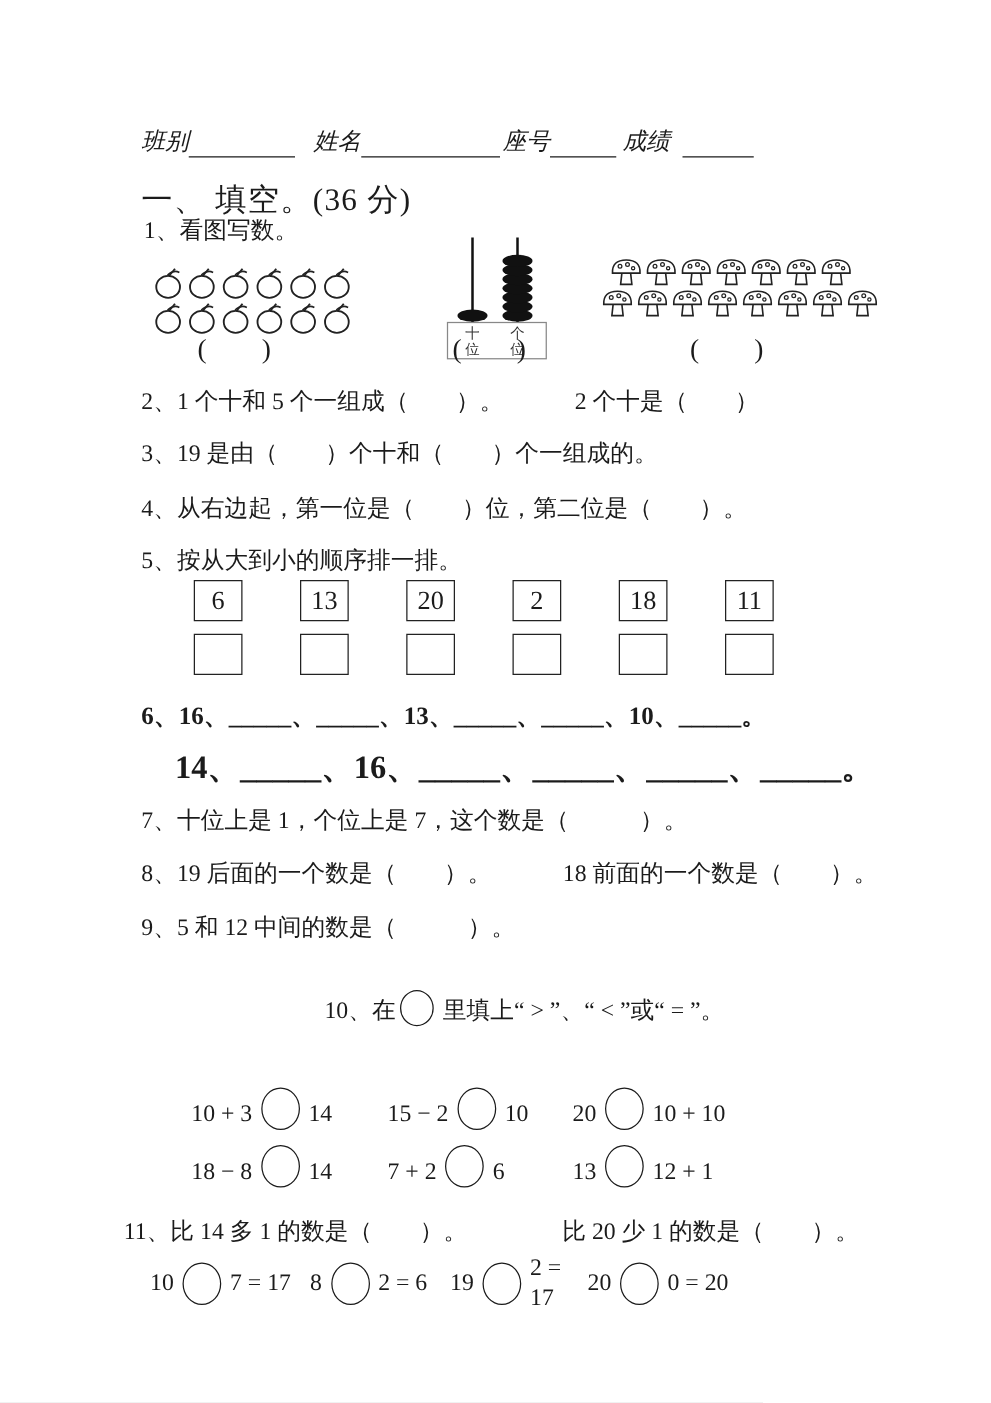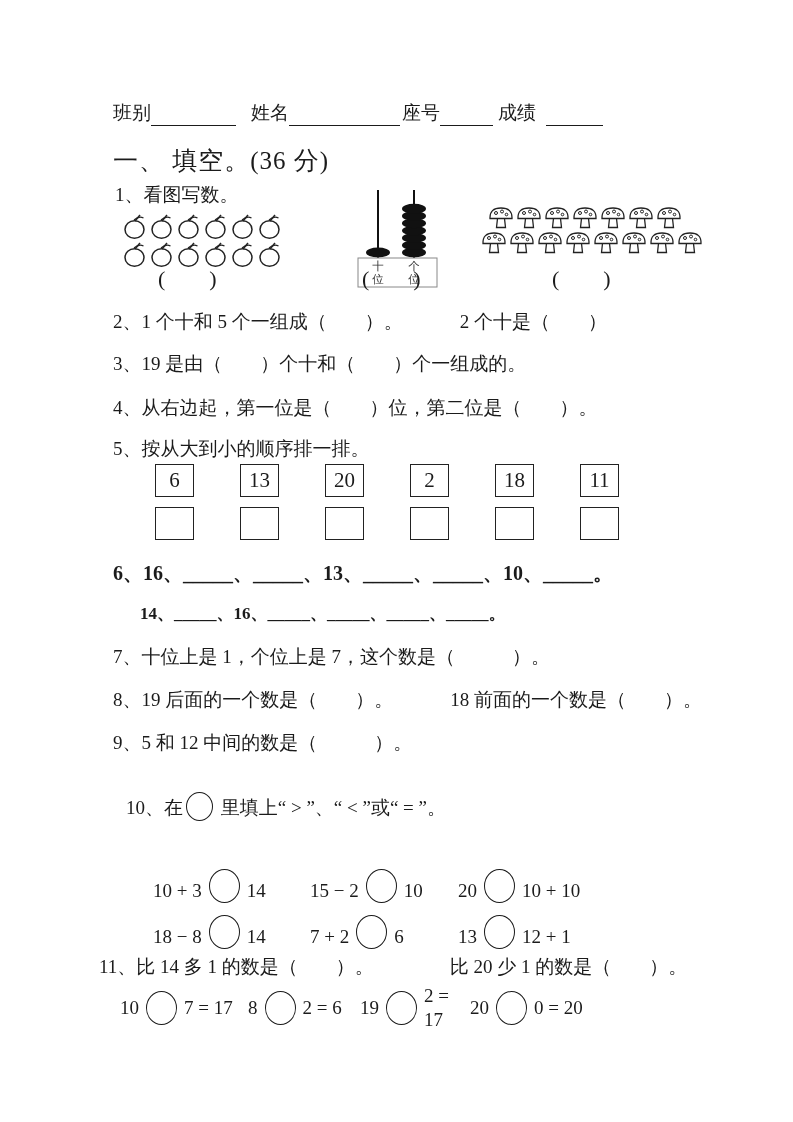--- a/index.html
+++ b/index.html
@@ -4,47 +4,47 @@
 <style>
   html,body{margin:0;padding:0;background:#e8e8e8;}
   .page{
     position:relative;width:793px;height:1122px;margin:0 auto;background:#ffffff;
     font-family:"Liberation Serif","DejaVu Sans",serif;color:#1b1b1b;
     box-sizing:border-box;padding:98px 80px 0 113px;overflow:hidden;
   }
   .t{white-space:pre-wrap;font-size:19px;line-height:24px;}
   
   .header{display:flex;align-items:flex-end;height:28px;font-size:19px;}
-  .hl{flex:none;}
+  .hl{flex:none;font-style:italic;}
   .uline{flex:none;display:inline-block;height:22px;border-bottom:1.6px solid #1b1b1b;}
   .w83{width:85px;} .w111{width:111px;} .w53{width:53px;} .w57{width:57px;}
   .ml15{margin-left:15px;} .ml2{margin-left:2px;} .ml13{margin-left:5px;} .ml10{margin-left:10px;}
   .sec{margin-top:21px;font-size:25px;line-height:28px;letter-spacing:1px;}
   
   .q1wrap{position:relative;margin-top:-3px;height:132px;}
-  .q1label{position:absolute;left:2px;top:11px;}
+  .q1label{position:absolute;left:2px;top:1px;}
   .apples{position:absolute;left:9px;top:40px;}
   .frow{display:flex;height:28px;}
   .abacus{position:absolute;left:237px;top:16px;}
   .mush{position:absolute;left:367px;top:33px;}
   .mrow1{display:flex;height:26px;margin-left:7px;}
   .mrow2{display:flex;height:26px;margin-top:-1px;}
   .figp{position:absolute;top:92px;font-size:22px;white-space:pre;}
   
   .q2{margin-top:6px;} .q3{margin-top:18px;} .q4{margin-top:20px;} .q5l{margin-top:17px;}
   .boxrow{display:flex;margin-left:42px;}
   .boxrow1{margin-top:3px;}
   .boxrow2{margin-top:10px;}
   .nbox{flex:none;width:37px;height:31px;border:1.5px solid #222;margin-right:46px;
         display:flex;align-items:center;justify-content:center;font-size:21px;}
   .q6a{margin-top:20px;font-weight:bold;font-size:20px;line-height:26px;}
-  .q6b{margin-top:15px;margin-left:27px;font-weight:bold;font-size:17px;line-height:26px;}
+  .q6b{margin-top:15px;margin-left:27px;font-weight:bold;font-size:26px;line-height:26px;}
   .q7{margin-top:18px;} .q8{margin-top:19px;} .q9{margin-top:19px;}
-  .q10l{margin-top:7px;margin-left:-6px;line-height:30px;}
-  .q11{margin-top:6px;margin-left:-14px;} 
+  .q10l{margin-top:7px;margin-left:-6px;line-height:30px;text-align:center;}
+  .q11{margin-top:24px;margin-left:-14px;} 
   .q12l{margin-top:16px;margin-left:-13px;line-height:30px;}
   .lblcirc{display:inline-block;width:25px;height:27px;border:1.5px solid #1b1b1b;border-radius:50%;
            vertical-align:-7px;margin:0 3px;}
   .cmpgrid{display:grid;grid-template-columns:157px 148px auto;row-gap:10px;
            margin-left:40px;margin-top:14px;}
   .cmp{display:flex;align-items:flex-end;height:36px;font-size:19px;}
   .circ{flex:none;display:inline-block;width:29px;height:32px;border:1.5px solid #1b1b1b;
         border-radius:50%;margin:0 7px;}
   .eqgrid{display:grid;grid-template-columns:128px 112px 110px auto;margin-left:7px;margin-top:9px;}
   .eq{display:flex;align-items:center;height:40px;font-size:19px;}

